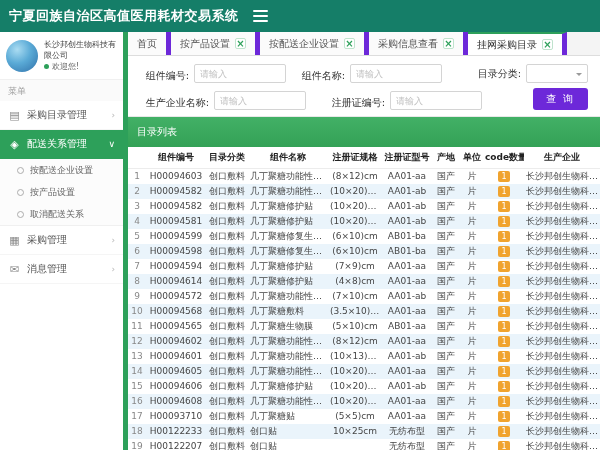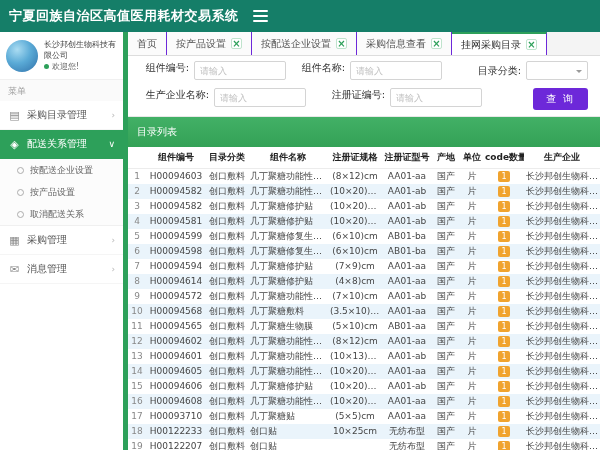--- a/index.html
+++ b/index.html
@@ -32,26 +32,26 @@
   .menu-item.active .mi-icon,.menu-item.active .mi-caret{color:#fff}
   .submenu{background:#fcfcfc;border-bottom:1px solid #f0f0f0}
   .sub-item{height:22px;display:flex;align-items:center;gap:6px;padding:0 8px 0 17px;font-size:9px;color:#666;cursor:pointer}
   .sub-bullet{width:7px;height:7px;border:1px solid #adadad;border-radius:50%;flex:0 0 7px}
 
   .strip{flex:0 0 5px;background:#2da05a;cursor:col-resize}
 
   
   .main{flex:1;display:flex;flex-direction:column;min-width:0;background:#efefef}
   .tabbar{flex:0 0 24px;background:#f4f4f4;border-bottom:1px solid #ddd;display:flex;align-items:stretch;overflow:hidden}
-  .tab{display:flex;align-items:center;gap:5px;padding:0 9px;font-size:10px;color:#555;background:#fbfbfb;border-right:1px solid #6d28d9;cursor:pointer;white-space:nowrap}
+  .tab{display:flex;align-items:center;gap:5px;padding:0 9px;font-size:10px;color:#555;background:#fbfbfb;border-right:5px solid #6d28d9;cursor:pointer;white-space:nowrap}
   .tab.active{background:#fff;border-top:2px solid #2da05a;color:#333}
   .tab-close{color:#2da05a;font-weight:bold;font-size:10px;border:1px solid #bfe3cd;border-radius:2px;width:11px;height:11px;line-height:9px;text-align:center;background:#fff;cursor:pointer}
 
   .searchbar{background:#fff;padding:5px 12px 6px;display:flex;flex-direction:column;gap:5px}
-  .srow{display:flex;align-items:flex-start;height:22px}
+  .srow{display:flex;align-items:flex-end;height:22px}
   .srow label{width:74px;text-align:right;font-size:10px;color:#333;padding-right:5px;white-space:nowrap}
   .srow input{width:92px;height:19px;border:1px solid #d4d4d4;border-radius:2px;font-size:9px;padding:0 5px;color:#333;margin-right:10px;outline:none}
   .srow input::placeholder{color:#c0c0c0}
   .rgt{margin-left:auto;display:flex;align-items:center}
   .selectbox{width:62px;height:19px;border:1px solid #d4d4d4;border-radius:2px;background:#fff;position:relative;cursor:pointer}
   .selectbox:after{content:"";position:absolute;right:5px;top:8px;border:3px solid transparent;border-top-color:#9a9a9a}
   .query-btn{margin-left:auto;background:#6d28d9;color:#fff;border:none;border-radius:3px;font-size:10px;padding:4px 13px;cursor:pointer;letter-spacing:2px}
 
   .panel{flex:1;background:#fff;display:flex;flex-direction:column;min-height:0;border-top:1px solid #e8e8e8;overflow:hidden}
   .panel-head{flex:0 0 18px;background:linear-gradient(180deg,#42b066,#33a156);color:#fff;font-size:10px;display:flex;align-items:center;padding:8px 9px}

